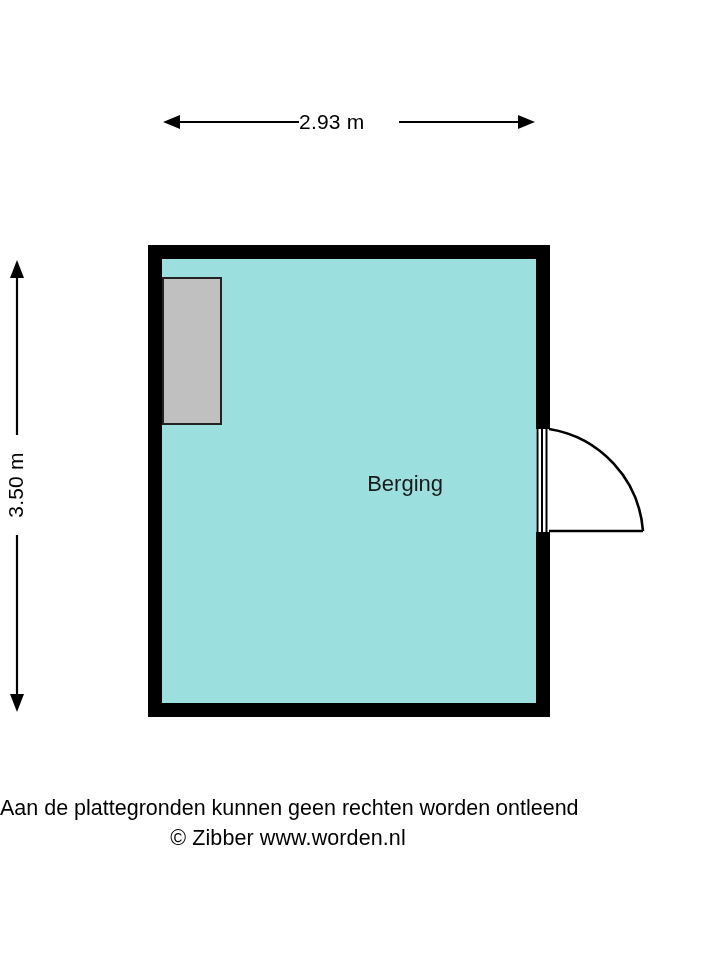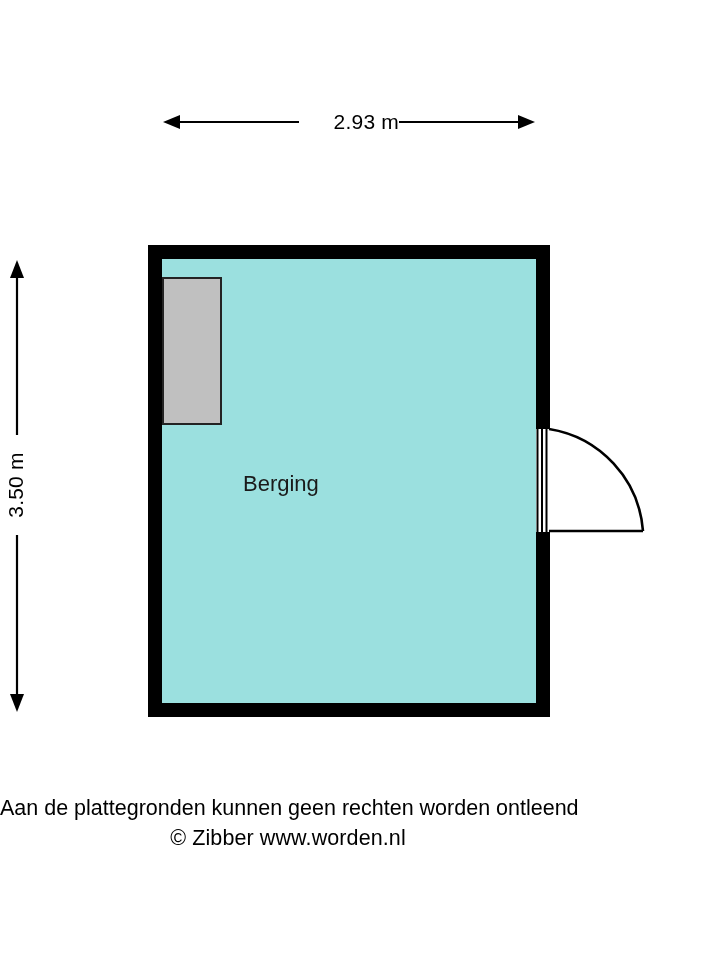--- a/index.html
+++ b/index.html
@@ -31,21 +31,21 @@
     width: 720px;
     height: 960px;
   }
 
   
   .dim-label-h {
     position: absolute;
     left: 299px;
     top: 107px;
     width: 100px;
-    text-align: right;
+    text-align: left;
     font-size: 21px;
     line-height: 30px;
     letter-spacing: 0.2px;
     color: #000;
     background: #ffffff;
     white-space: nowrap;
   }
   .dim-label-v {
     position: absolute;
     left: -34px;
@@ -61,21 +61,21 @@
     transform: rotate(-90deg);
     transform-origin: 50% 50%;
   }
 
   
   .room-label {
     position: absolute;
     left: 243px;
     top: 469px;
     width: 200px;
-    text-align: left;
+    text-align: right;
     font-size: 22px;
     line-height: 30px;
     color: #1a1a1a;
     white-space: nowrap;
   }
 
   
   .footer {
     position: absolute;
     left: 0;

